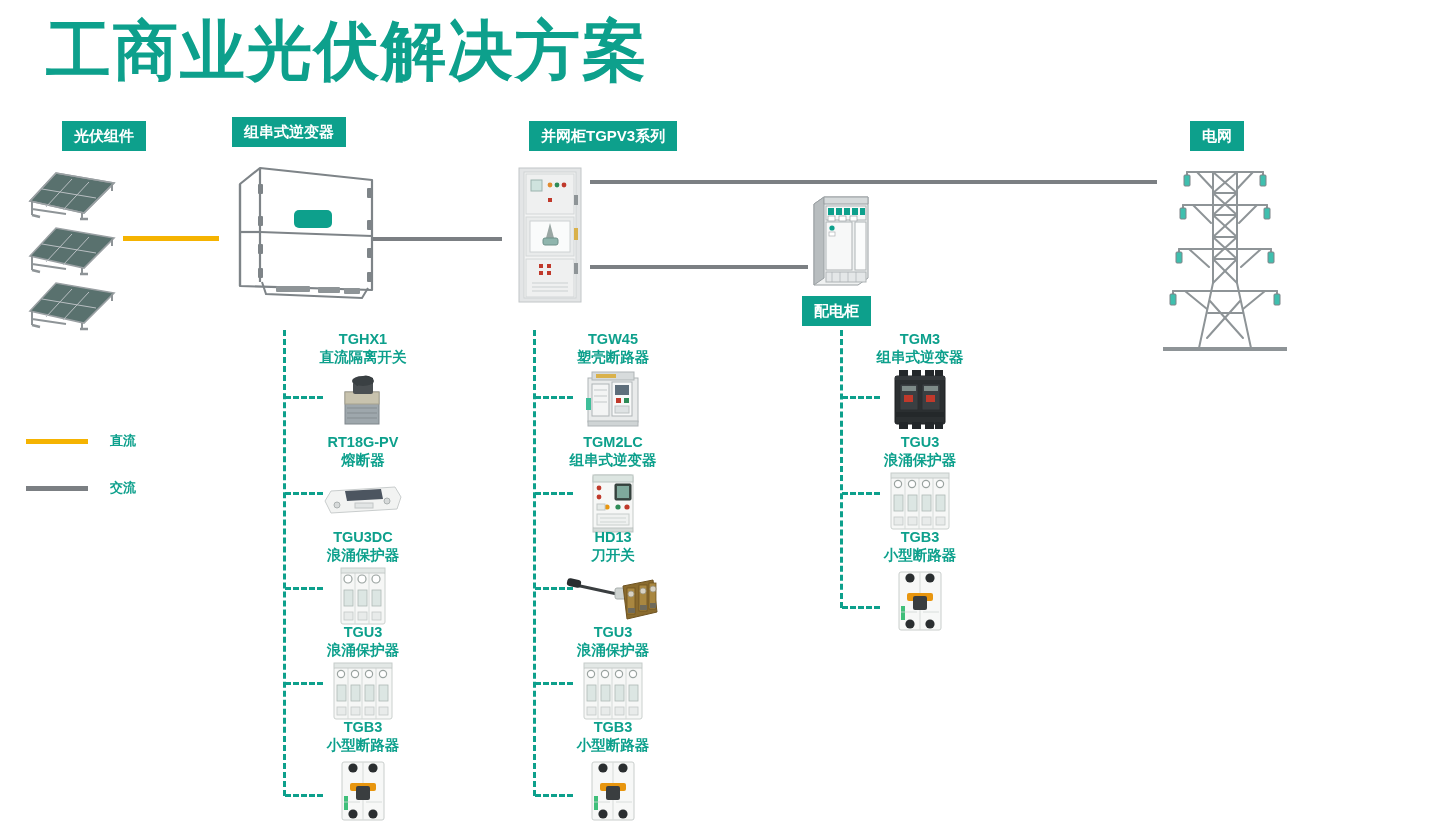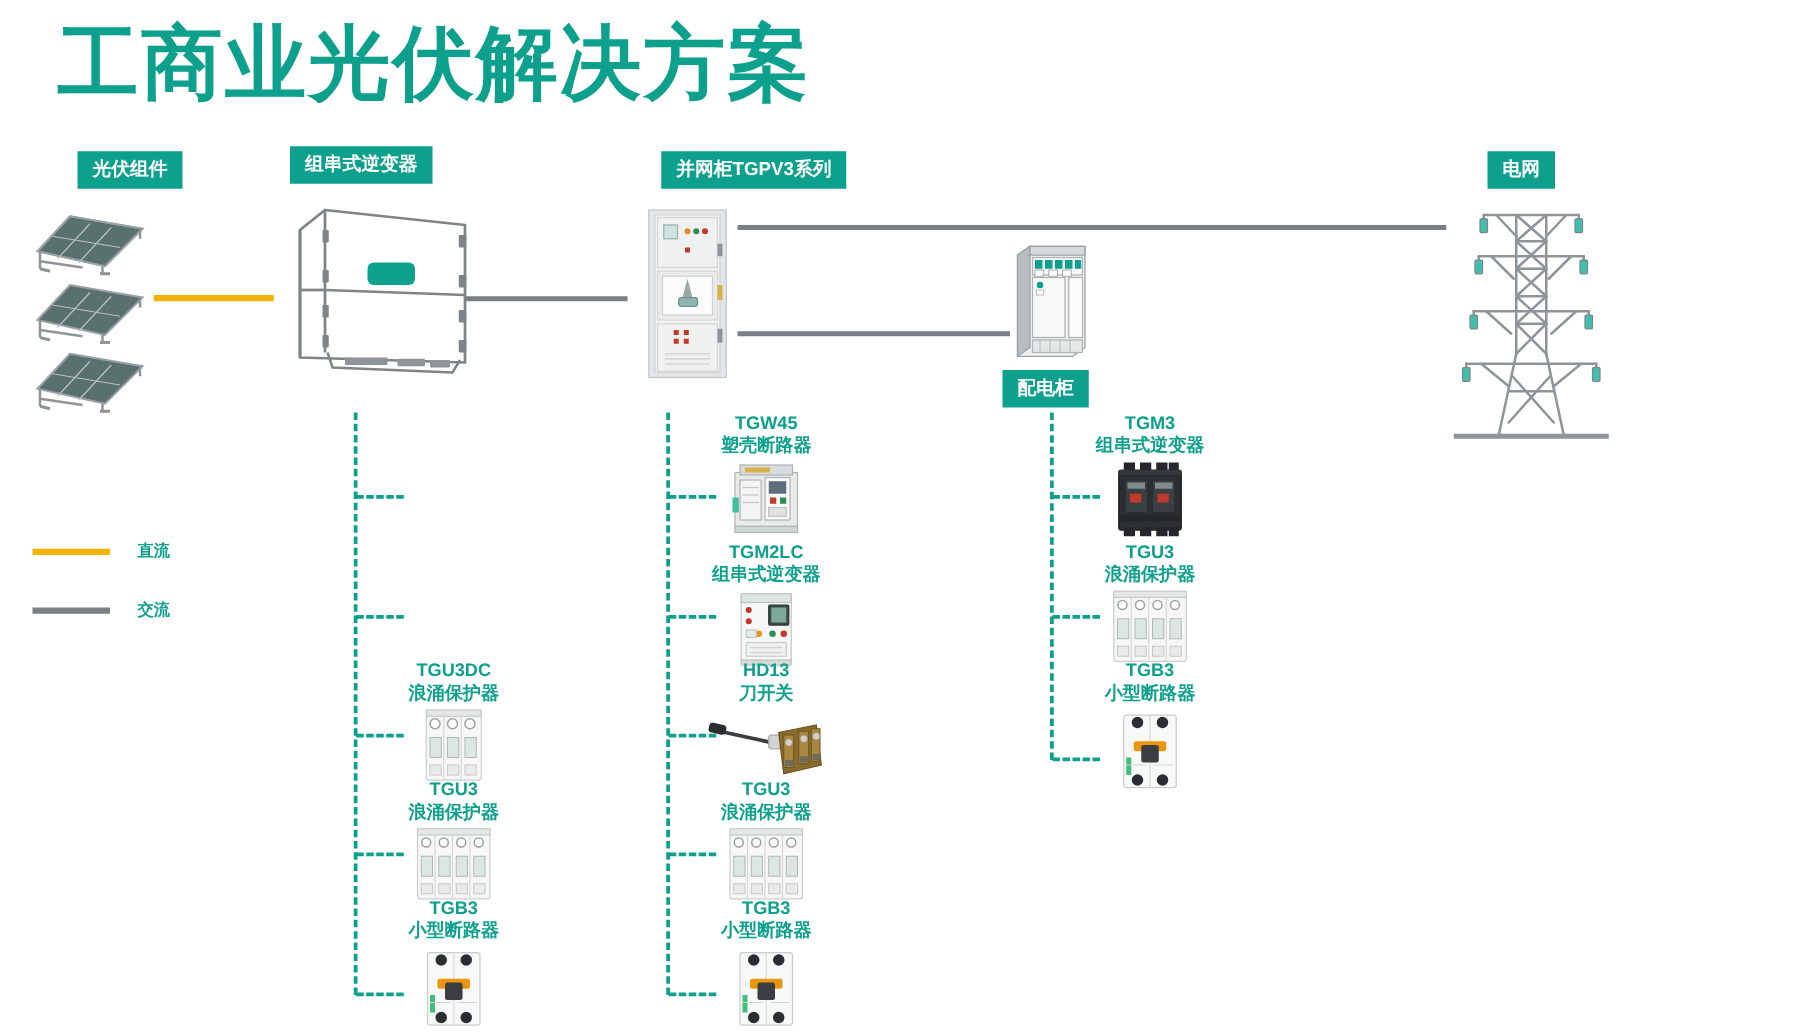--- a/index.html
+++ b/index.html
@@ -278,21 +278,52 @@
   </div>
 
   <div class="column" style="left:283px;top:330px;width:180px;height:500px;">
     <div class="trunk" style="height:466px;"></div>
     <div class="branch" style="left:2px;top:66px;width:38px;"></div>
     <div class="branch" style="left:2px;top:162px;width:38px;"></div>
     <div class="branch" style="left:2px;top:257px;width:38px;"></div>
     <div class="branch" style="left:2px;top:352px;width:38px;"></div>
     <div class="branch" style="left:2px;top:464px;width:38px;"></div>
 
-
+    <div class="prod" style="left:-5px;top:0px;">
+      <div class="model">TGHX1</div>
+      <div class="desc">直流隔离开关</div>
+      <div class="art">
+        <svg width="60" height="62" viewBox="0 0 60 62">
+          <rect x="12" y="24" width="34" height="32" fill="#9EA7AC" stroke="#7E868B"></rect>
+          <rect x="12" y="24" width="34" height="12" fill="#C8C3AE" stroke="#A7A28E"></rect>
+          <g stroke="#858D91" stroke-width="1">
+            <line x1="14" y1="40" x2="44" y2="40"></line>
+              <line x1="14" y1="45" x2="44" y2="45"></line>
+            <line x1="14" y1="50" x2="44" y2="50"></line>
+          </g>
+          <rect x="20" y="14" width="20" height="12" rx="2" fill="#4A4F52"></rect>
+          <path d="M22,15 q8,-12 18,-5 l0,6 q-9,-5 -16,2 Z" fill="#2F3436"></path>
+          <ellipse cx="30" cy="13" rx="11" ry="5" fill="#3A4043"></ellipse>
+        </svg>
+      </div>
+    </div>
+
+    <div class="prod" style="left:-5px;top:103px;">
+      <div class="model">RT18G-PV</div>
+      <div class="desc">熔断器</div>
+      <div class="art">
+        <svg width="84" height="40" viewBox="0 0 84 40" style="top:8px;">
+          <path d="M4,22 L10,12 L74,8 L80,18 L76,30 L10,34 Z" fill="#F2F3F2" stroke="#C9CDCD"></path>
+          <path d="M24,12 L60,10 L62,20 L26,22 Z" fill="#4C5560"></path>
+          <circle cx="16" cy="26" r="3" fill="#D7DADA" stroke="#ACB1B1"></circle>
+          <circle cx="66" cy="22" r="3" fill="#D7DADA" stroke="#ACB1B1"></circle>
+          <rect x="34" y="24" width="18" height="5" fill="#E2E5E5" stroke="#C2C6C6"></rect>
+        </svg>
+      </div>
+    </div>
 
     <div class="prod" style="left:-5px;top:198px;">
       <div class="model">TGU3DC</div>
       <div class="desc">浪涌保护器</div>
       <div class="art">
         <svg width="56" height="62" viewBox="0 0 56 62">
           <rect x="6" y="6" width="44" height="52" rx="2" fill="#F6F7F6" stroke="#CBD0CE"></rect>
           <g stroke="#D5DAD8" stroke-width="1">
             <line x1="20" y1="6" x2="20" y2="58"></line>
               <line x1="34" y1="6" x2="34" y2="58"></line>

